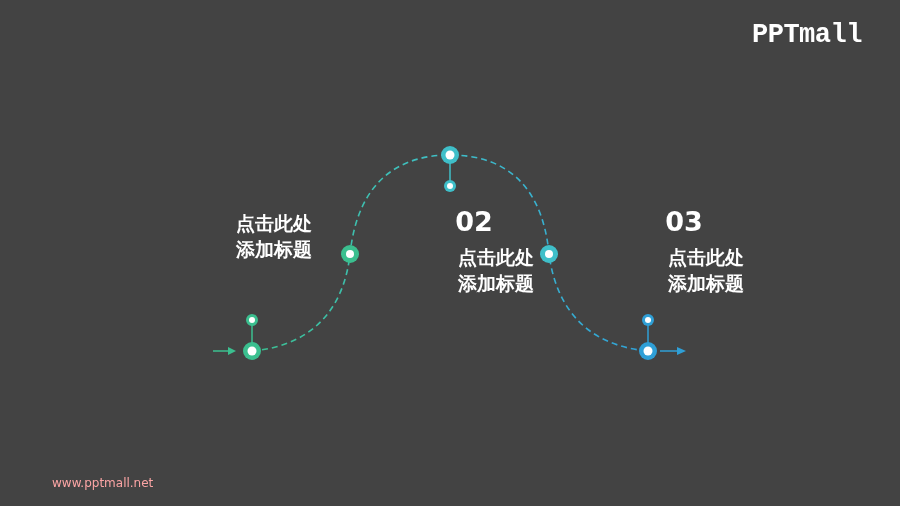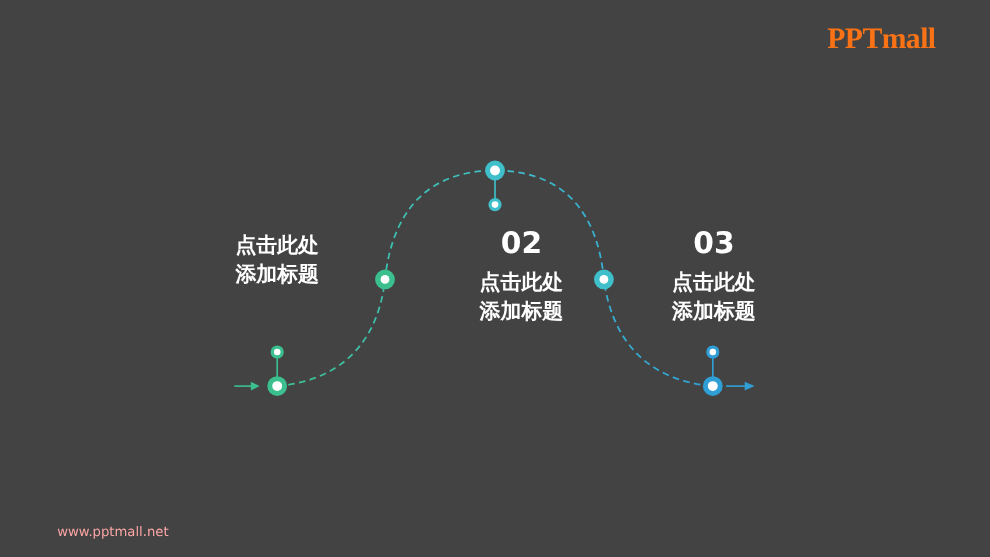--- a/index.html
+++ b/index.html
@@ -11,24 +11,24 @@
       height: 506px;
       background: #434343;
       position: relative;
       overflow: hidden;
       font-family: "Liberation Sans", "DejaVu Sans", sans-serif;
     }
     .logo {
       position: absolute;
       left: 752px;
       top: 20px;
-      font-family: Liberation Serif, serif;
+      font-family: Liberation Mono, monospace;
       font-size: 27px;
       font-weight: bold;
-      color: #f97316;
+      color: #ffffff;
       letter-spacing: -0.5px;
     }
     .footer {
       position: absolute;
       left: 52px;
       top: 476px;
       font-size: 12px;
       color: #fca5a5;
       font-family: "DejaVu Sans", sans-serif;
     }
@@ -51,21 +51,21 @@
       line-height: 34px;
       font-family: "DejaVu Sans", sans-serif;
     }
     .step .title {
       font-size: 19px;
       font-weight: bold;
       line-height: 26px;
       margin-top: 5px;
       font-family: "DejaVu Sans", sans-serif;
     }
-    .step .title span { display: block; }
+    .step .title span { display: block; text-align: right; }
   </style>
 </head>
 <body>
 
 <div class="logo">PPTmall</div>
 
 <svg class="diagram" viewBox="0 0 900 506">
   <defs>
     <linearGradient id="pathGrad" x1="250" y1="0" x2="650" y2="0" gradientUnits="userSpaceOnUse">
       <stop offset="0" stop-color="#3bbf8f"></stop>
@@ -129,21 +129,21 @@
 </div>
 
 <div class="step" style="left:414px; top:205px;">
   <div class="num">02</div>
   <div class="title">
     <span>点击此处</span>
     <span>添加标题</span>
   </div>
 </div>
 
-<div class="step" style="left:589px; top:205px;">
+<div class="step" style="left:624px; top:205px;">
   <div class="num">03</div>
   <div class="title">
     <span>点击此处</span>
     <span>添加标题</span>
   </div>
 </div>
 
 <div class="footer">www.pptmall.net</div>
 
 </body></html>

